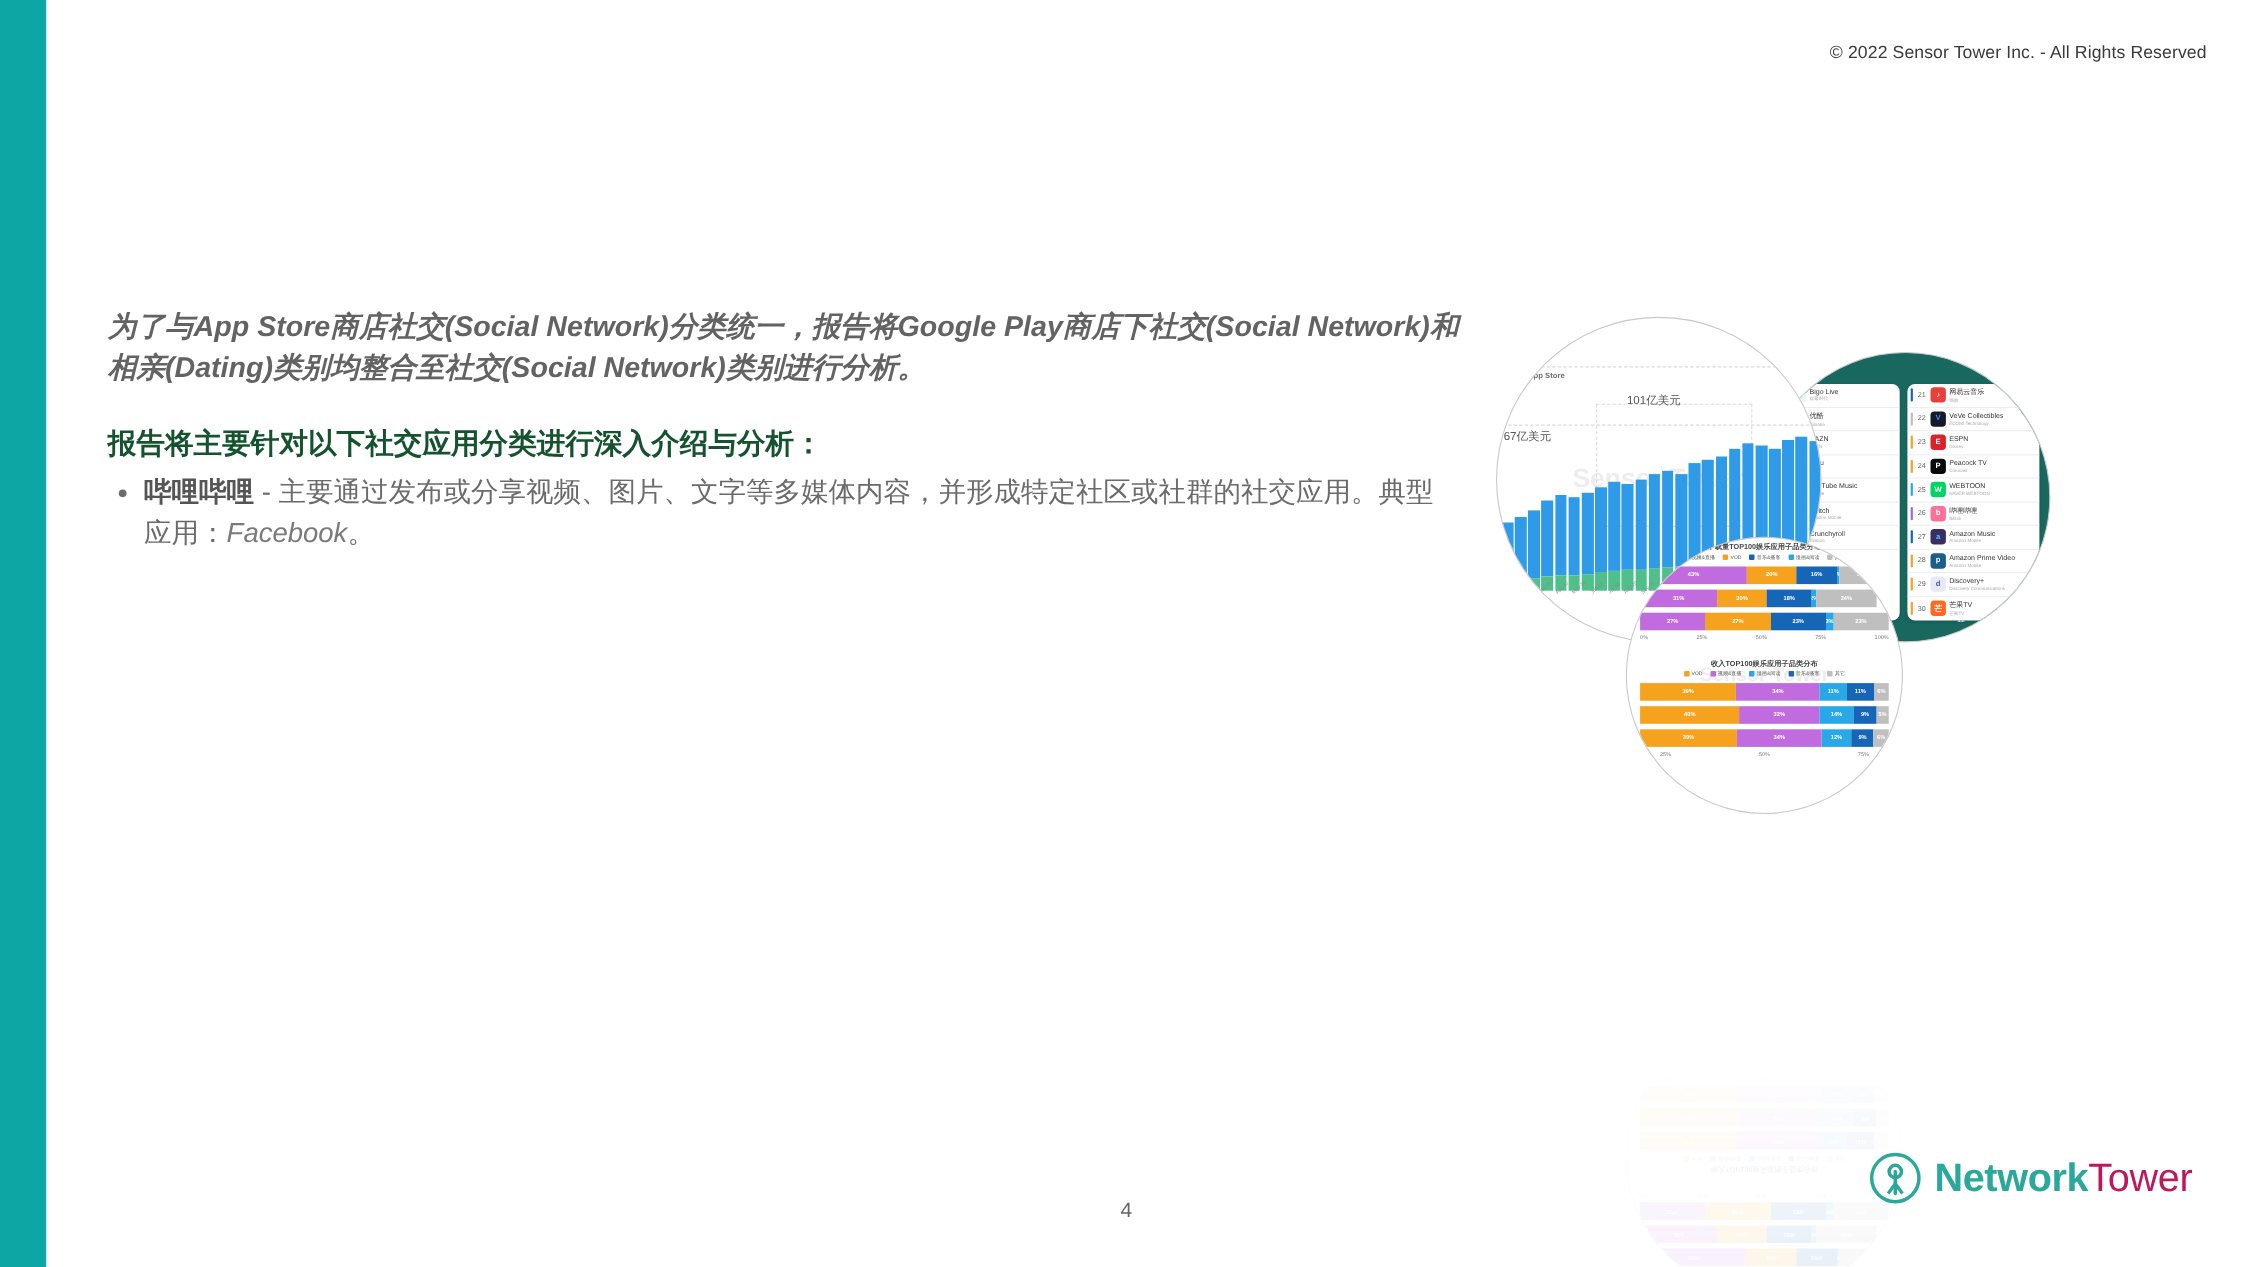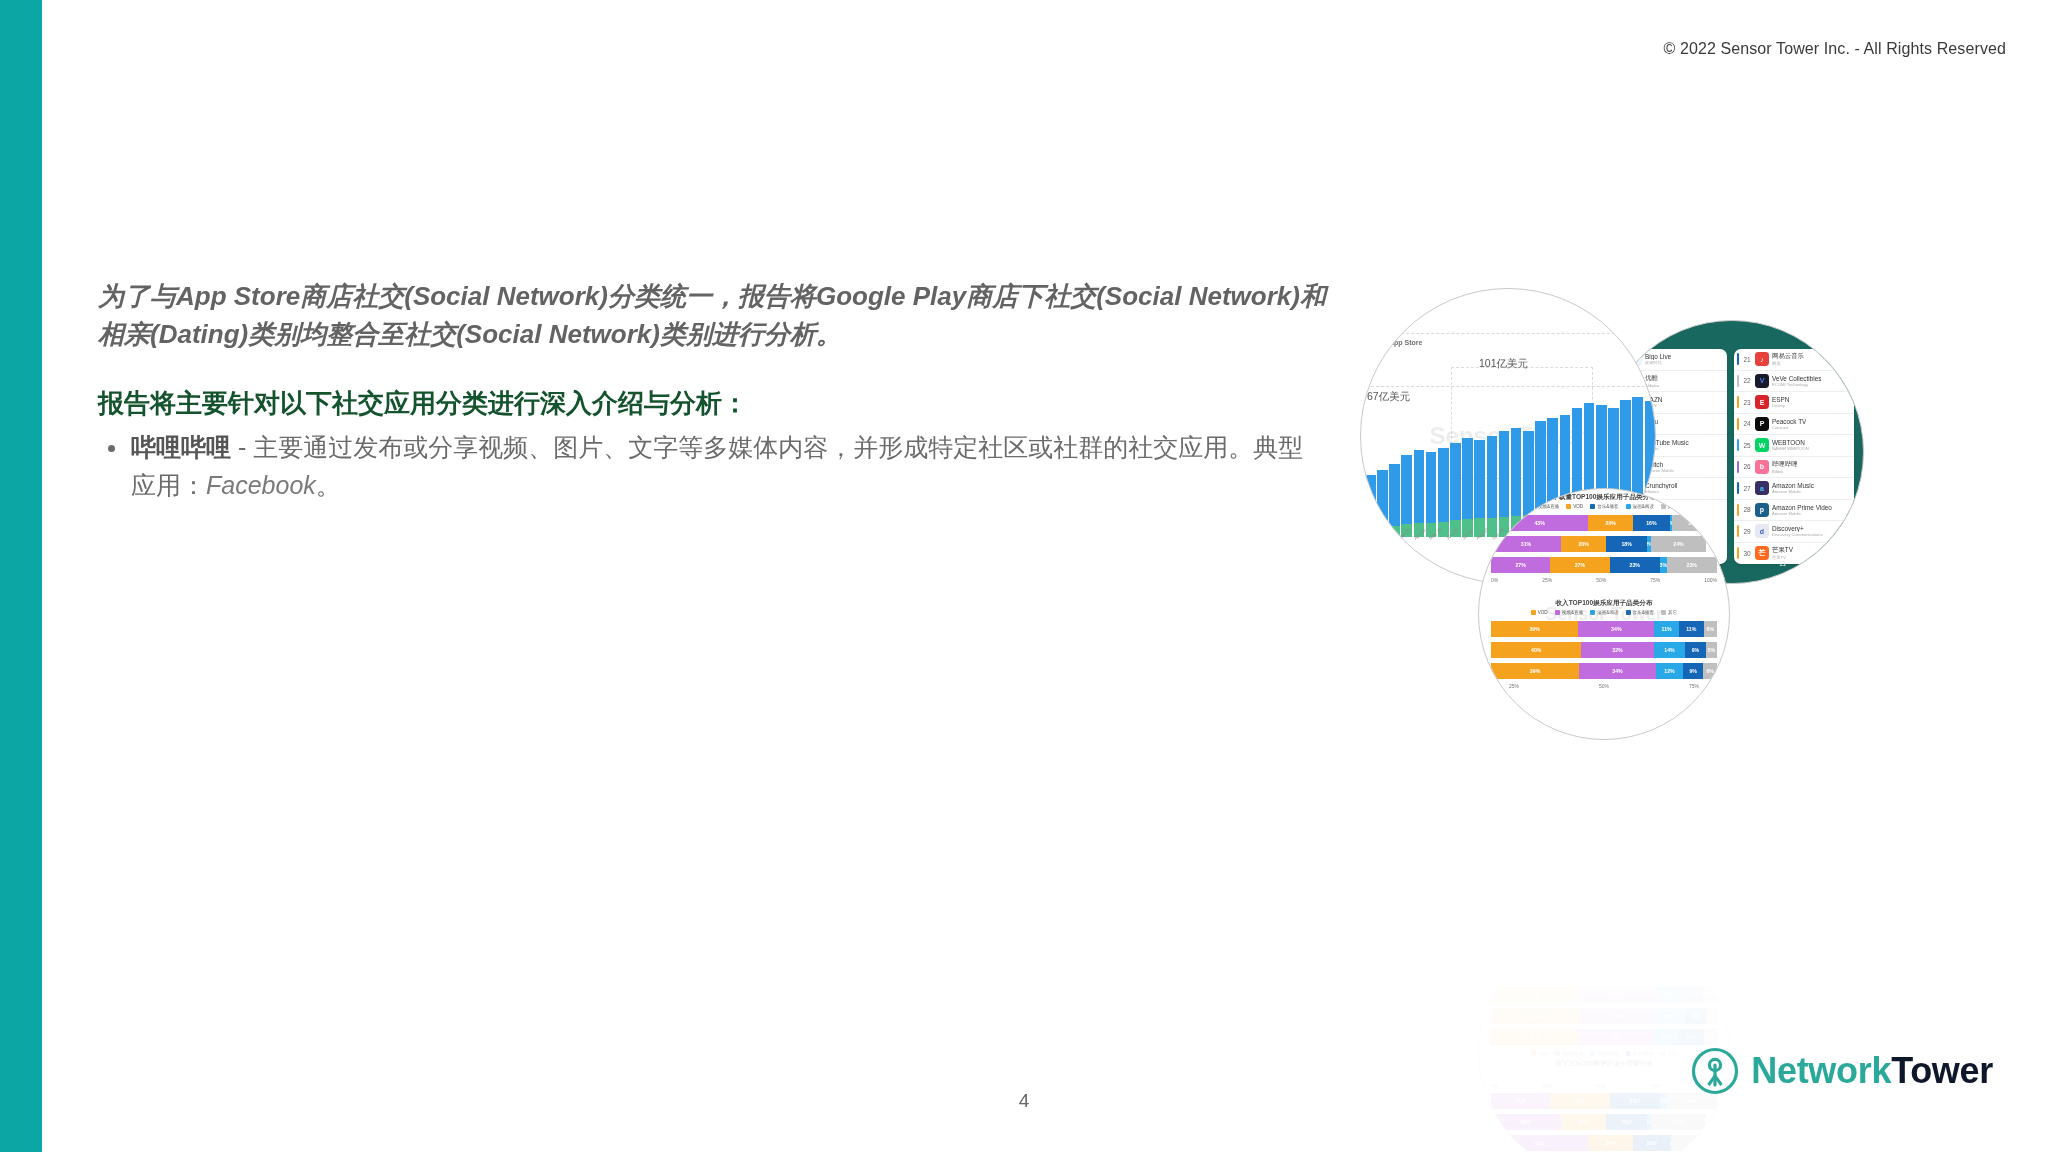--- a/index.html
+++ b/index.html
@@ -68,21 +68,21 @@
   }
 
   
   .logo{
     position:absolute;right:55px;top:1046px;
     display:flex;align-items:center;gap:11px;
   }
   .logo-mark{width:50px;height:50px;flex:0 0 auto;}
   .logo-text{font-size:36px;letter-spacing:-.3px;white-space:nowrap;}
   .logo-text .b{font-weight:bold;color:#2AA99B;}
-  .logo-text .l{font-weight:bold;color:#0f172a;}
+  .logo-text .l{font-weight:normal;color:#be185d;}
 
   
   .cluster{position:absolute;left:1360px;top:288px;width:560px;height:460px;}
 
   .circ{
     position:absolute;border-radius:50%;
     border:1.6px solid #c9c9c9;background:#fff;
     overflow:hidden;box-sizing:border-box;
   }
   

